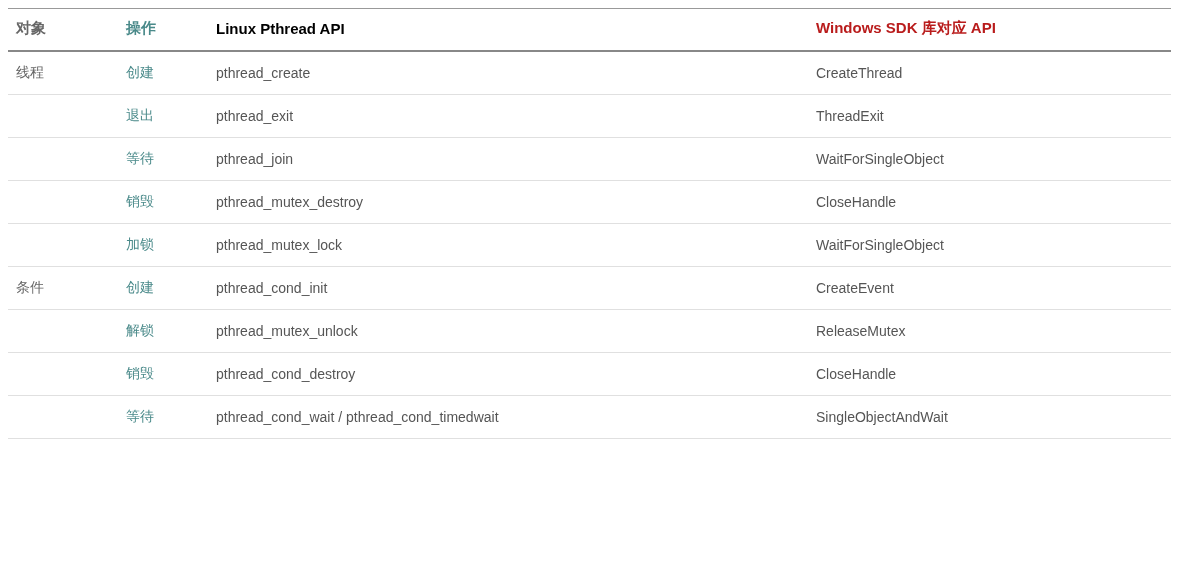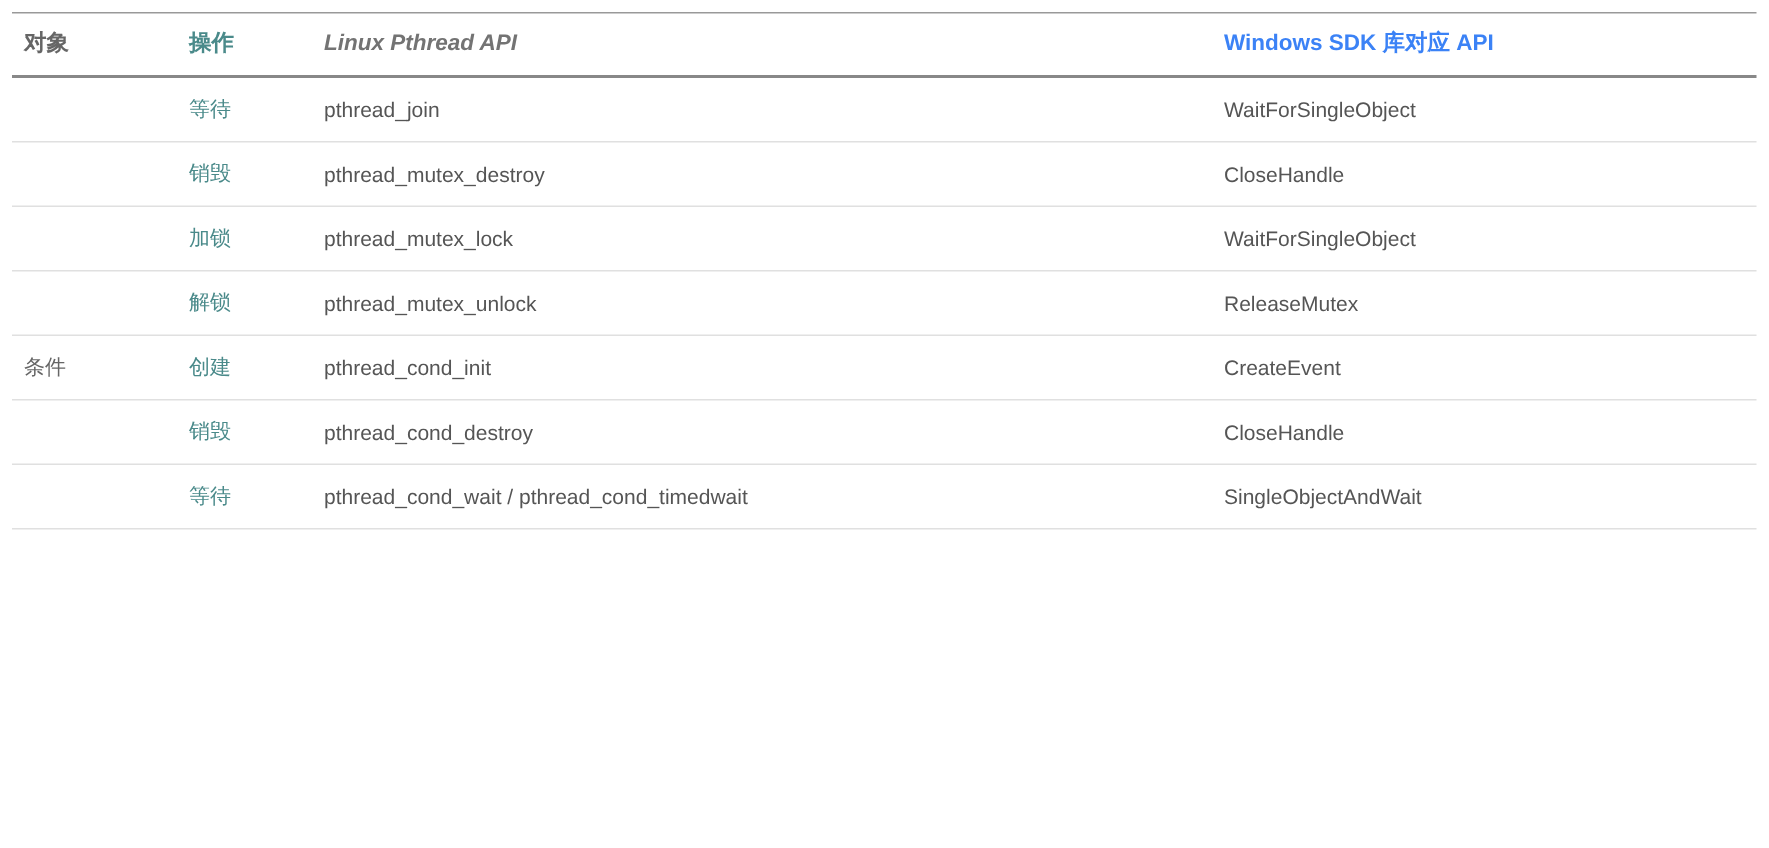--- a/index.html
+++ b/index.html
@@ -29,67 +29,79 @@
       margin-top: 22px;
     }
     tbody td {
       padding: 12px 8px;
       border-bottom: 1px solid #e0e0e0;
       vertical-align: middle;
       color: #555;
     }
     .col-object { width: 110px; color: #666; }
     .col-action { width: 90px; color: #4a8a8a; }
-    .col-linux { width: 600px; color: #737373; font-style: italic; }
-    .col-windows { color: #3b82f6; }
+    .col-linux { width: 600px; color: #000000; }
+    .col-windows { color: #b91c1c; }
     tbody td.object-cell { color: #666; }
     tbody td.action-cell { color: #4a8a8a; }
   </style>
 </head>
 <body>
 
 <table>
   <thead>
     <tr>
       <th class="col-object">对象</th>
       <th class="col-action">操作</th>
       <th class="col-linux">Linux Pthread API</th>
       <th class="col-windows">Windows SDK 库对应 API</th>
     </tr>
   </thead>
   <tbody id="tbody">
+  <tr>
+        <td class="object-cell">线程</td>
+        <td class="action-cell">创建</td>
+        <td>pthread_create</td>
+        <td>CreateThread</td>
+      </tr>
+      <tr>
+        <td class="object-cell"></td>
+        <td class="action-cell">退出</td>
+        <td>pthread_exit</td>
+        <td>ThreadExit</td>
+      </tr>
       <tr>
         <td class="object-cell"></td>
         <td class="action-cell">等待</td>
         <td>pthread_join</td>
         <td>WaitForSingleObject</td>
       </tr>
       <tr>
         <td class="object-cell"></td>
         <td class="action-cell">销毁</td>
         <td>pthread_mutex_destroy</td>
         <td>CloseHandle</td>
       </tr>
       <tr>
         <td class="object-cell"></td>
         <td class="action-cell">加锁</td>
         <td>pthread_mutex_lock</td>
         <td>WaitForSingleObject</td>
       </tr>
       <tr>
+        <td class="object-cell">条件</td>
+        <td class="action-cell">创建</td>
+        <td>pthread_cond_init</td>
+        <td>CreateEvent</td>
+      </tr>
+      <tr>
         <td class="object-cell"></td>
         <td class="action-cell">解锁</td>
         <td>pthread_mutex_unlock</td>
         <td>ReleaseMutex</td>
-      </tr>
-      <tr>
-        <td class="object-cell">条件</td>
-        <td class="action-cell">创建</td>
-        <td>pthread_cond_init</td>
-        <td>CreateEvent</td>
       </tr>
       <tr>
         <td class="object-cell"></td>
         <td class="action-cell">销毁</td>
         <td>pthread_cond_destroy</td>
         <td>CloseHandle</td>
       </tr>
       <tr>
         <td class="object-cell"></td>
         <td class="action-cell">等待</td>

